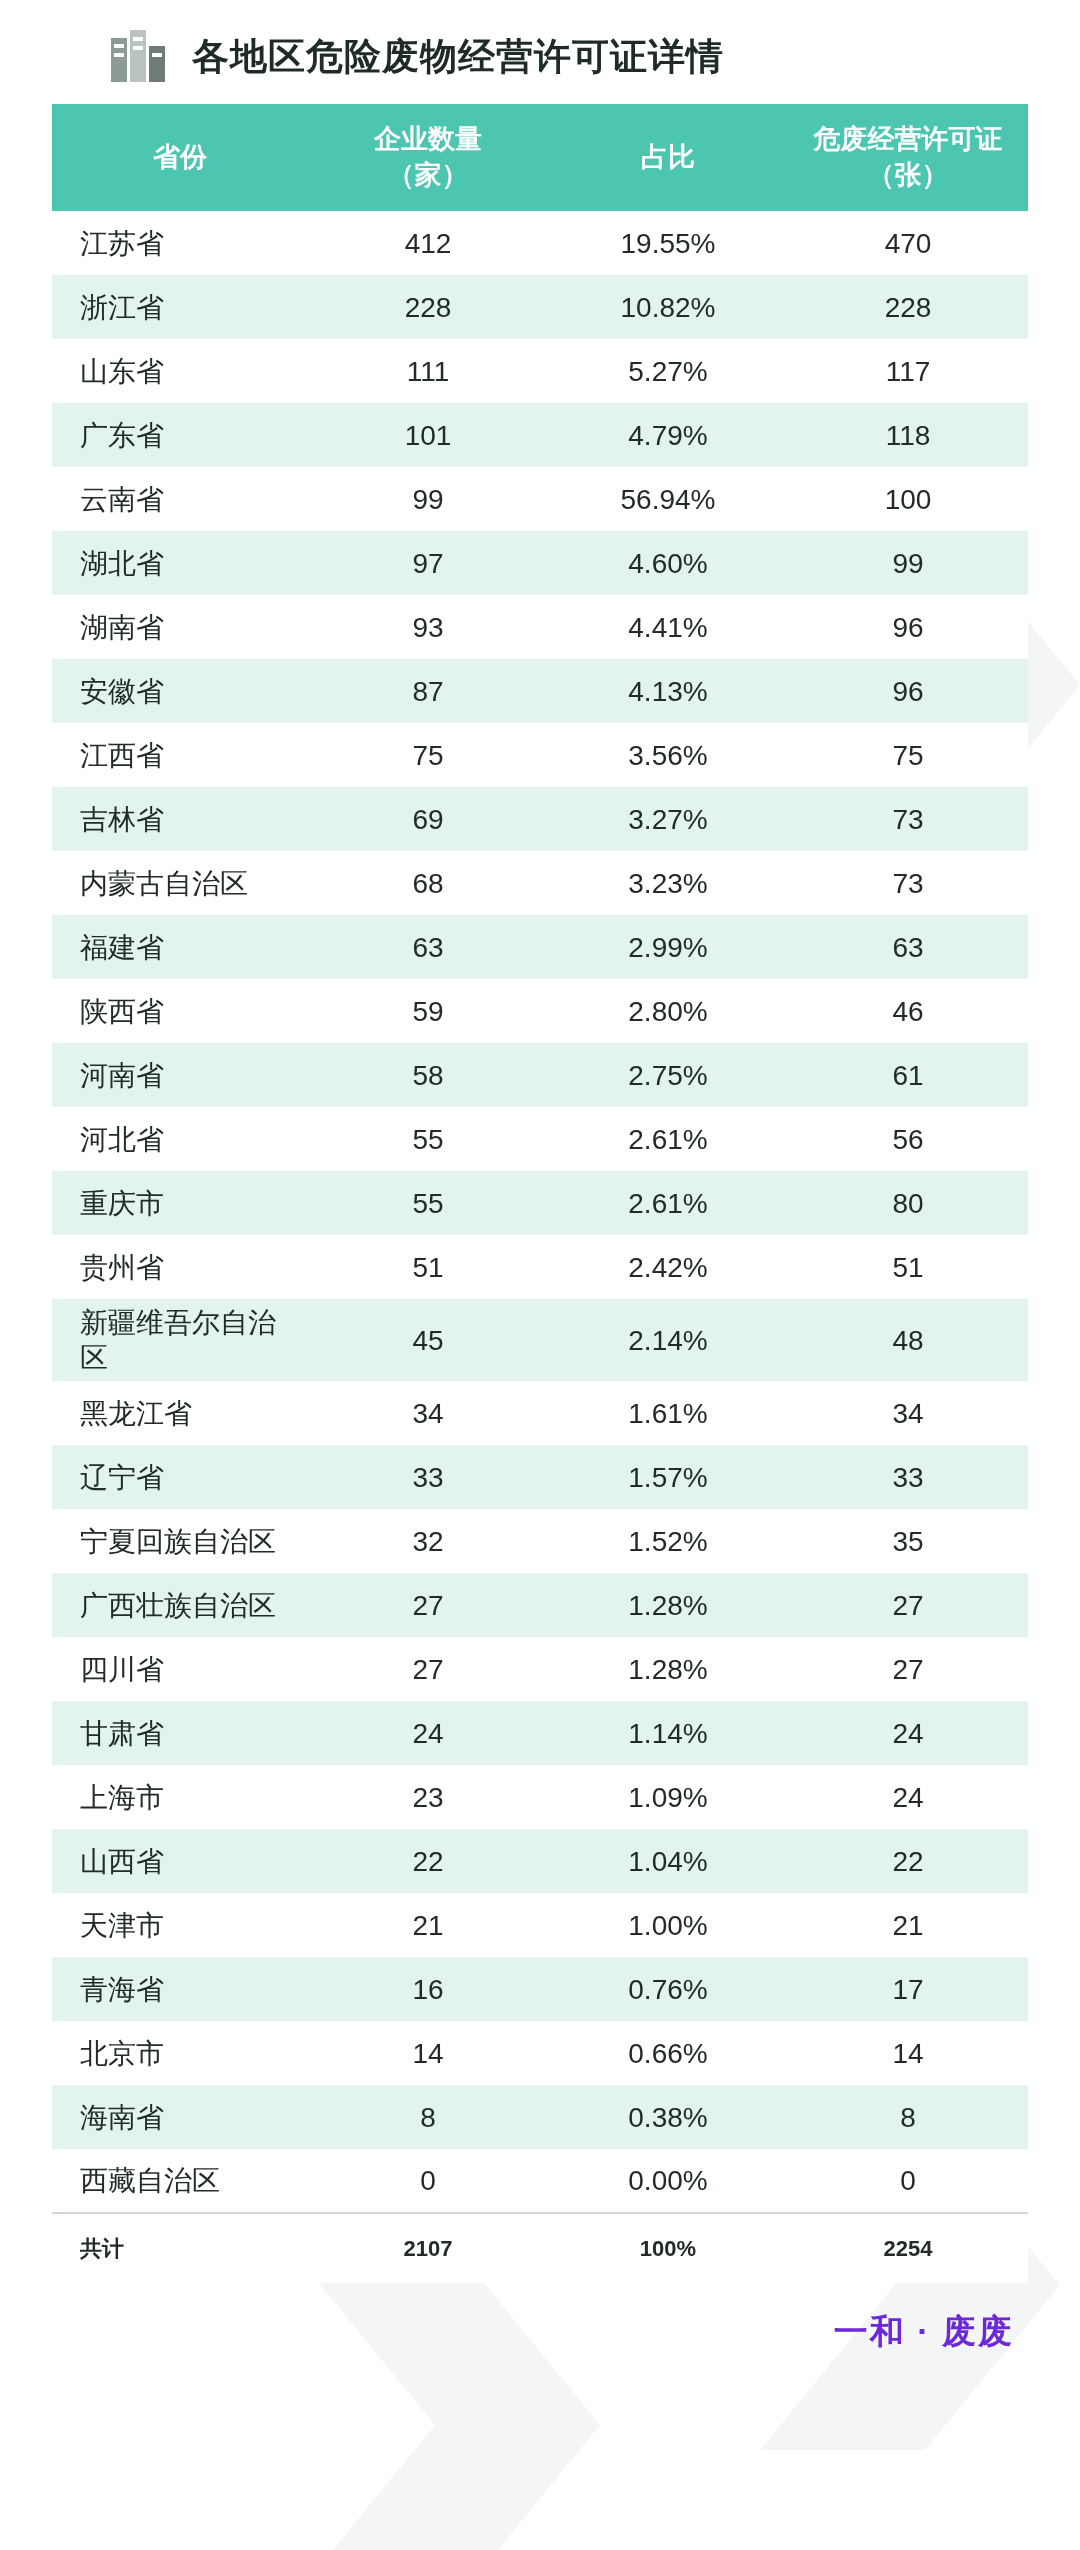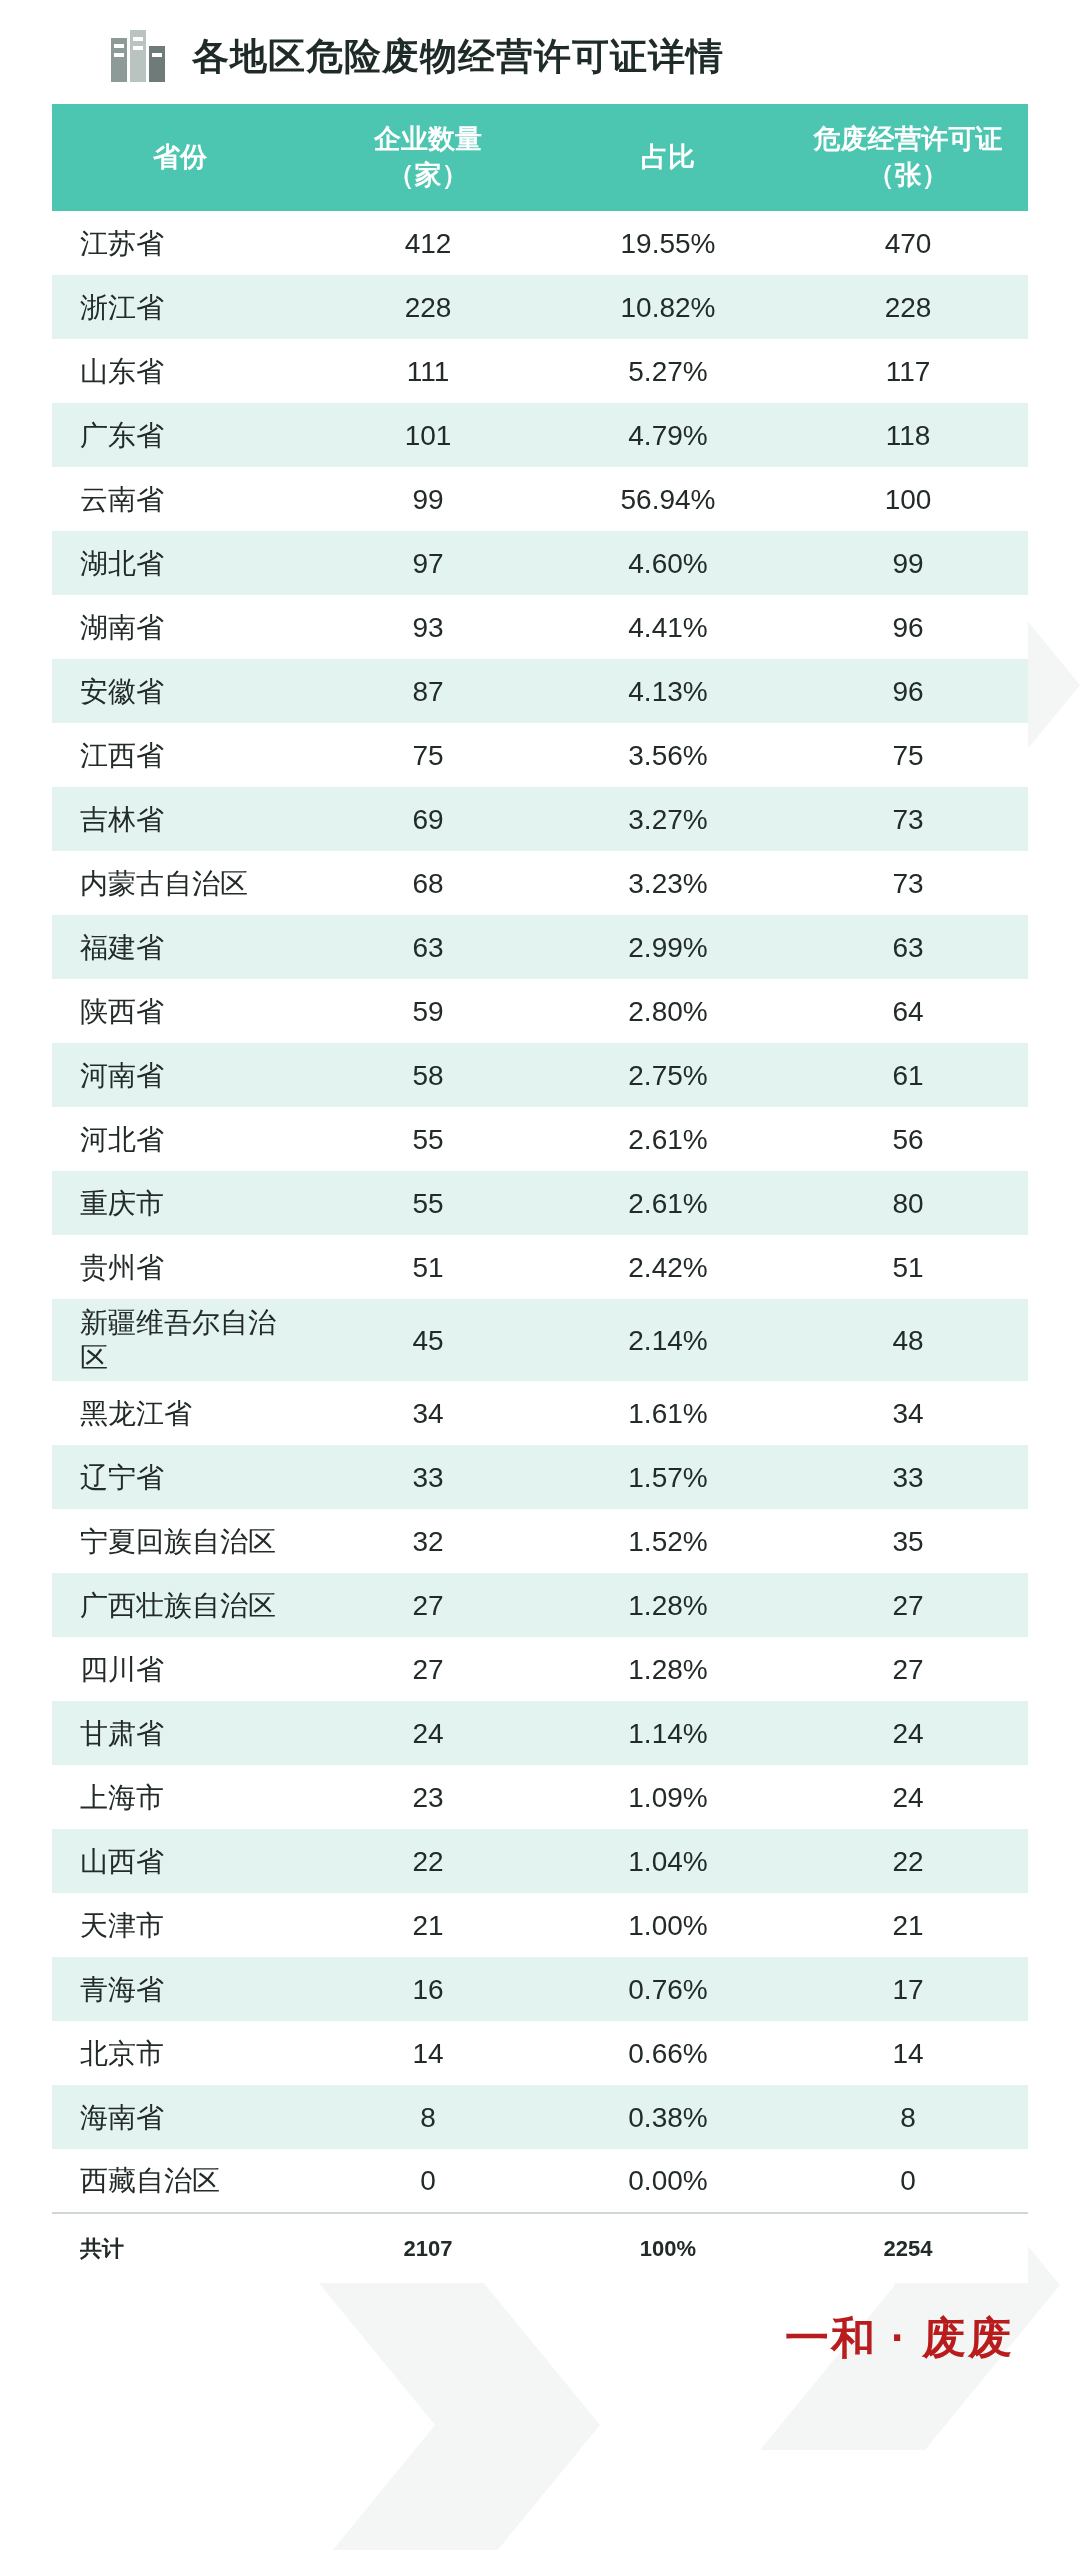--- a/index.html
+++ b/index.html
@@ -109,23 +109,23 @@
   }
   
   .footer {
     position: relative;
     display: flex;
     justify-content: flex-end;
     align-items: center;
     padding: 26px 66px 30px 0;
   }
   .brand {
-    font-size: 44px;
-    font-weight: bold;
-    color: #b91c1c;
+    font-size: 34px;
+    font-weight: bold;
+    color: #6d28d9;
     letter-spacing: 2px;
   }
 </style>
 </head>
 <body>
 
 <div id="page">
 
   <div class="wm" style="inset:0;">
     <div class="chev" style="left:620px; top:230px;"></div>
@@ -249,21 +249,21 @@
           <tr class="even">
             <td class="name">福建省</td>
             <td>63</td>
             <td>2.99%</td>
             <td>63</td>
           </tr>
           <tr class="odd">
             <td class="name">陕西省</td>
             <td>59</td>
             <td>2.80%</td>
-            <td>64</td>
+            <td>46</td>
           </tr>
           <tr class="even">
             <td class="name">河南省</td>
             <td>58</td>
             <td>2.75%</td>
             <td>61</td>
           </tr>
           <tr class="odd">
             <td class="name">河北省</td>
             <td>55</td>

